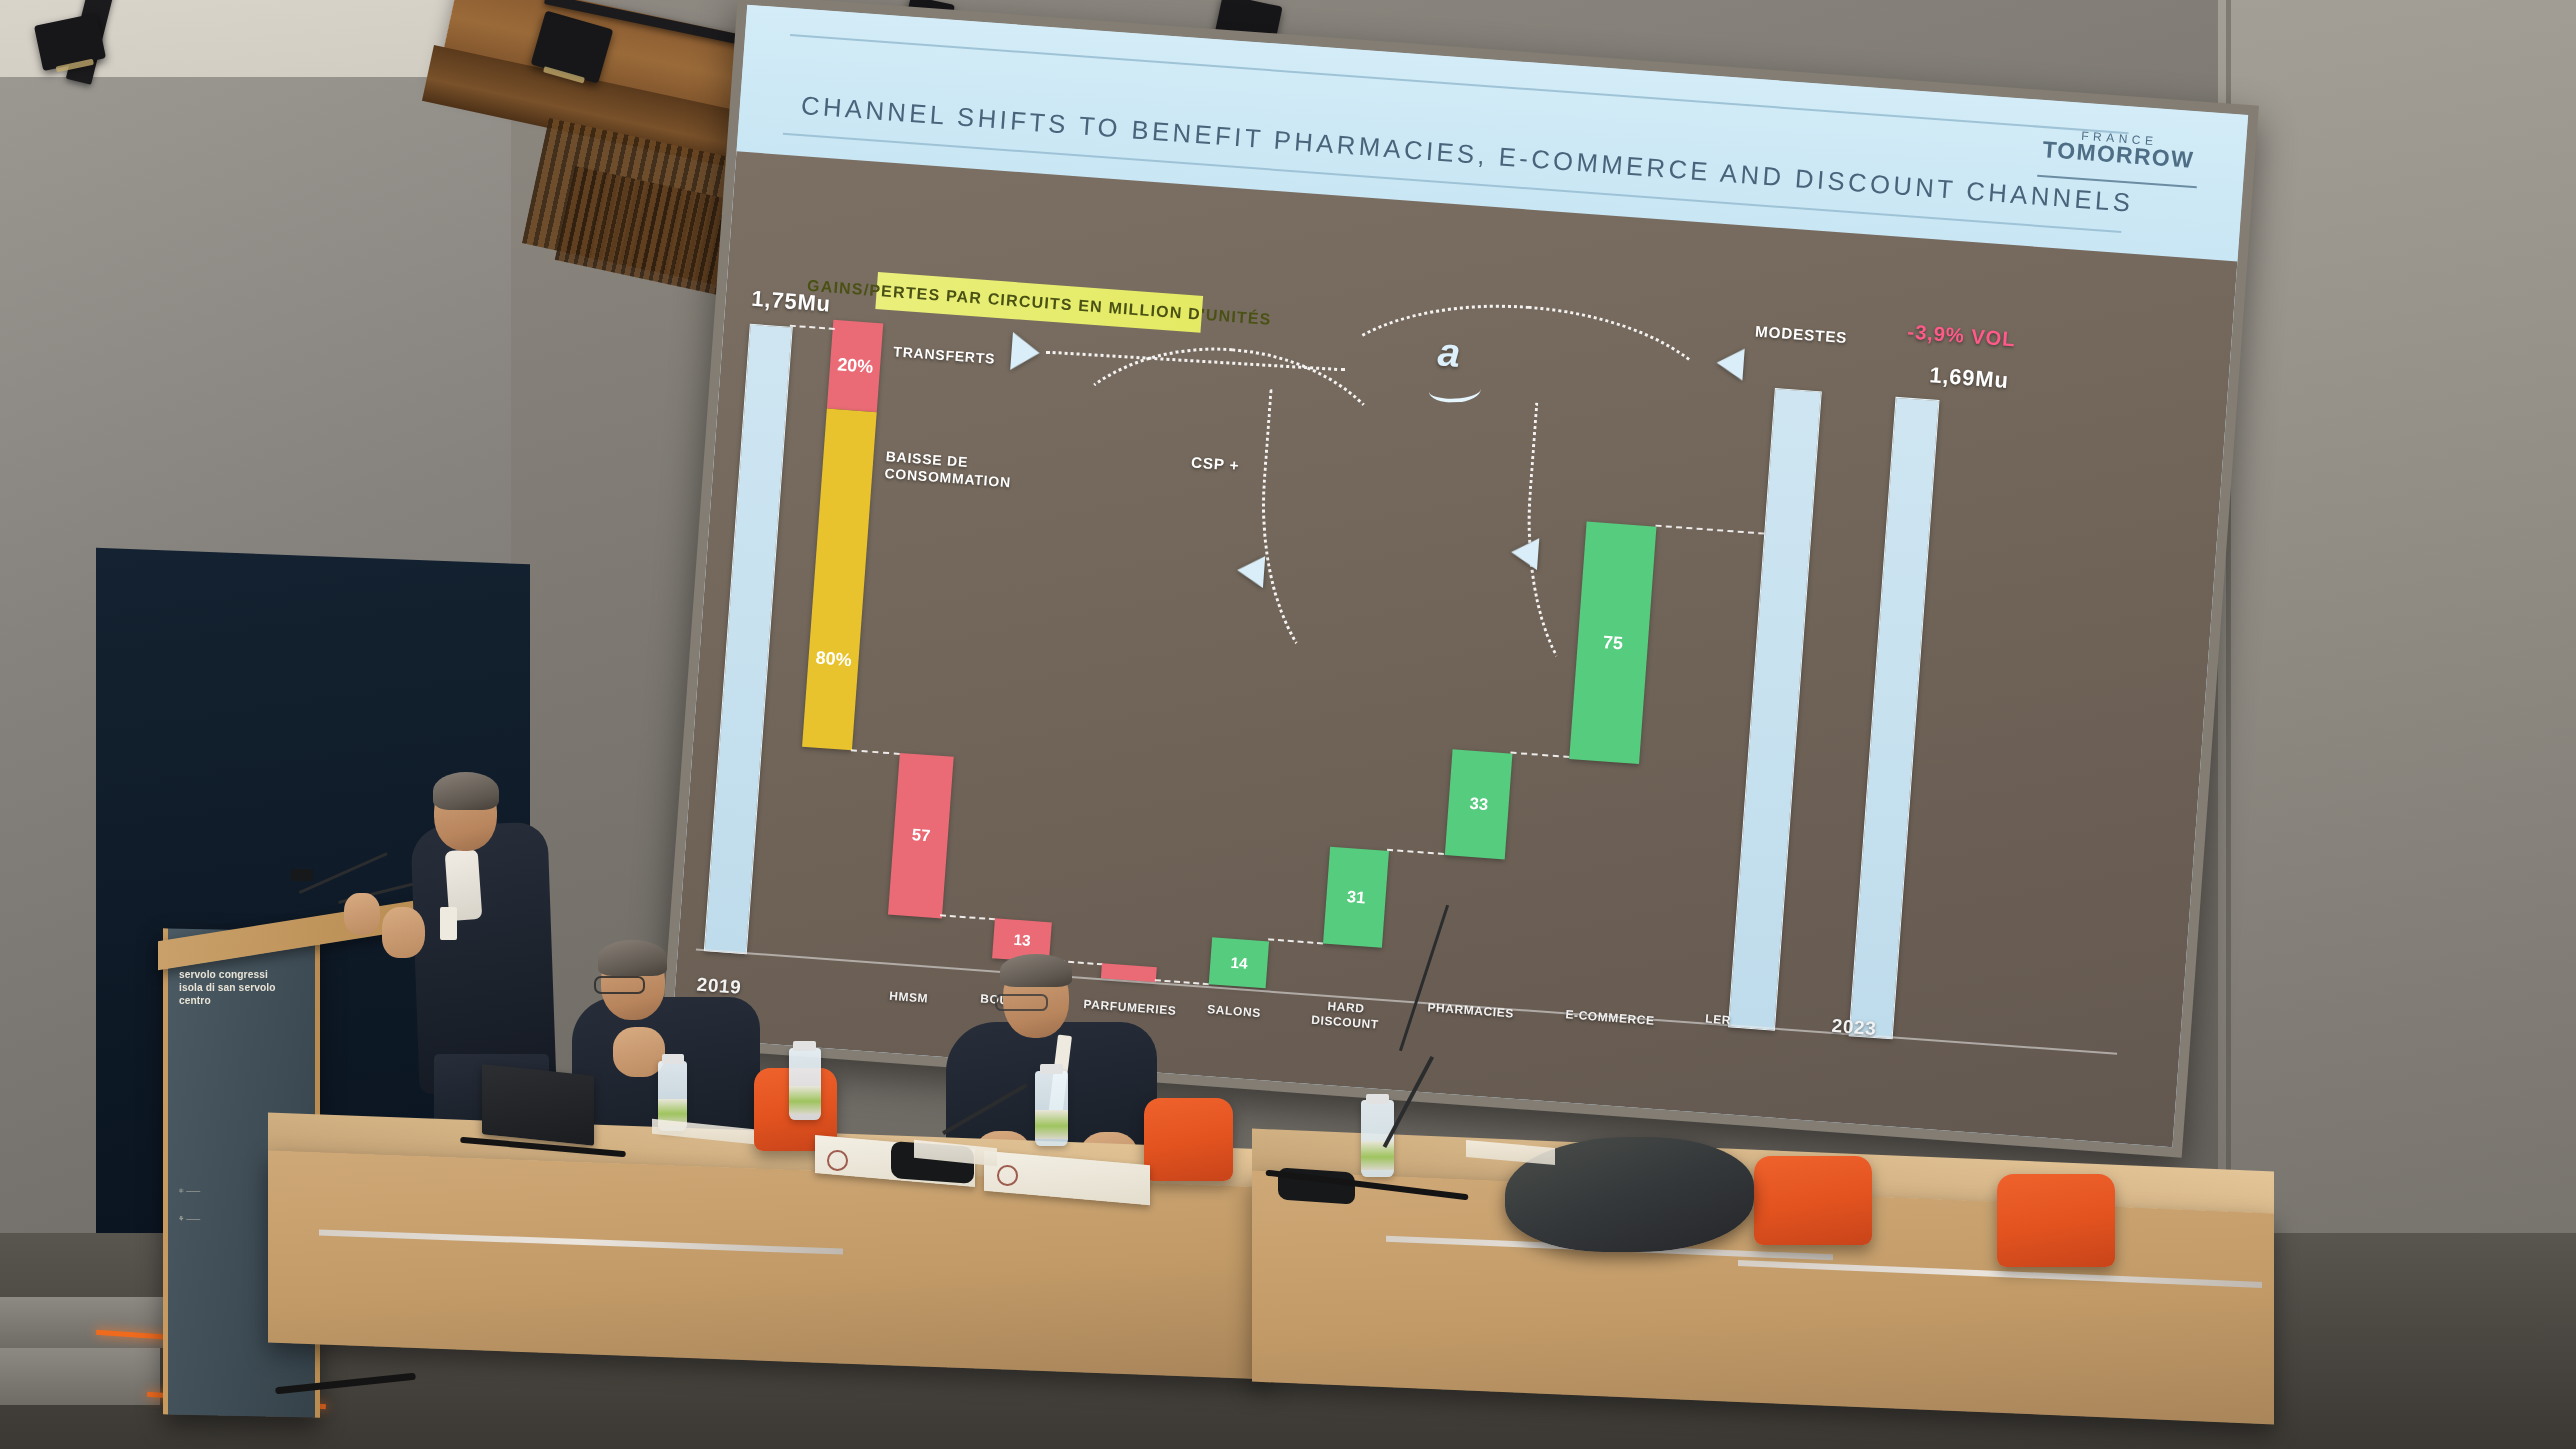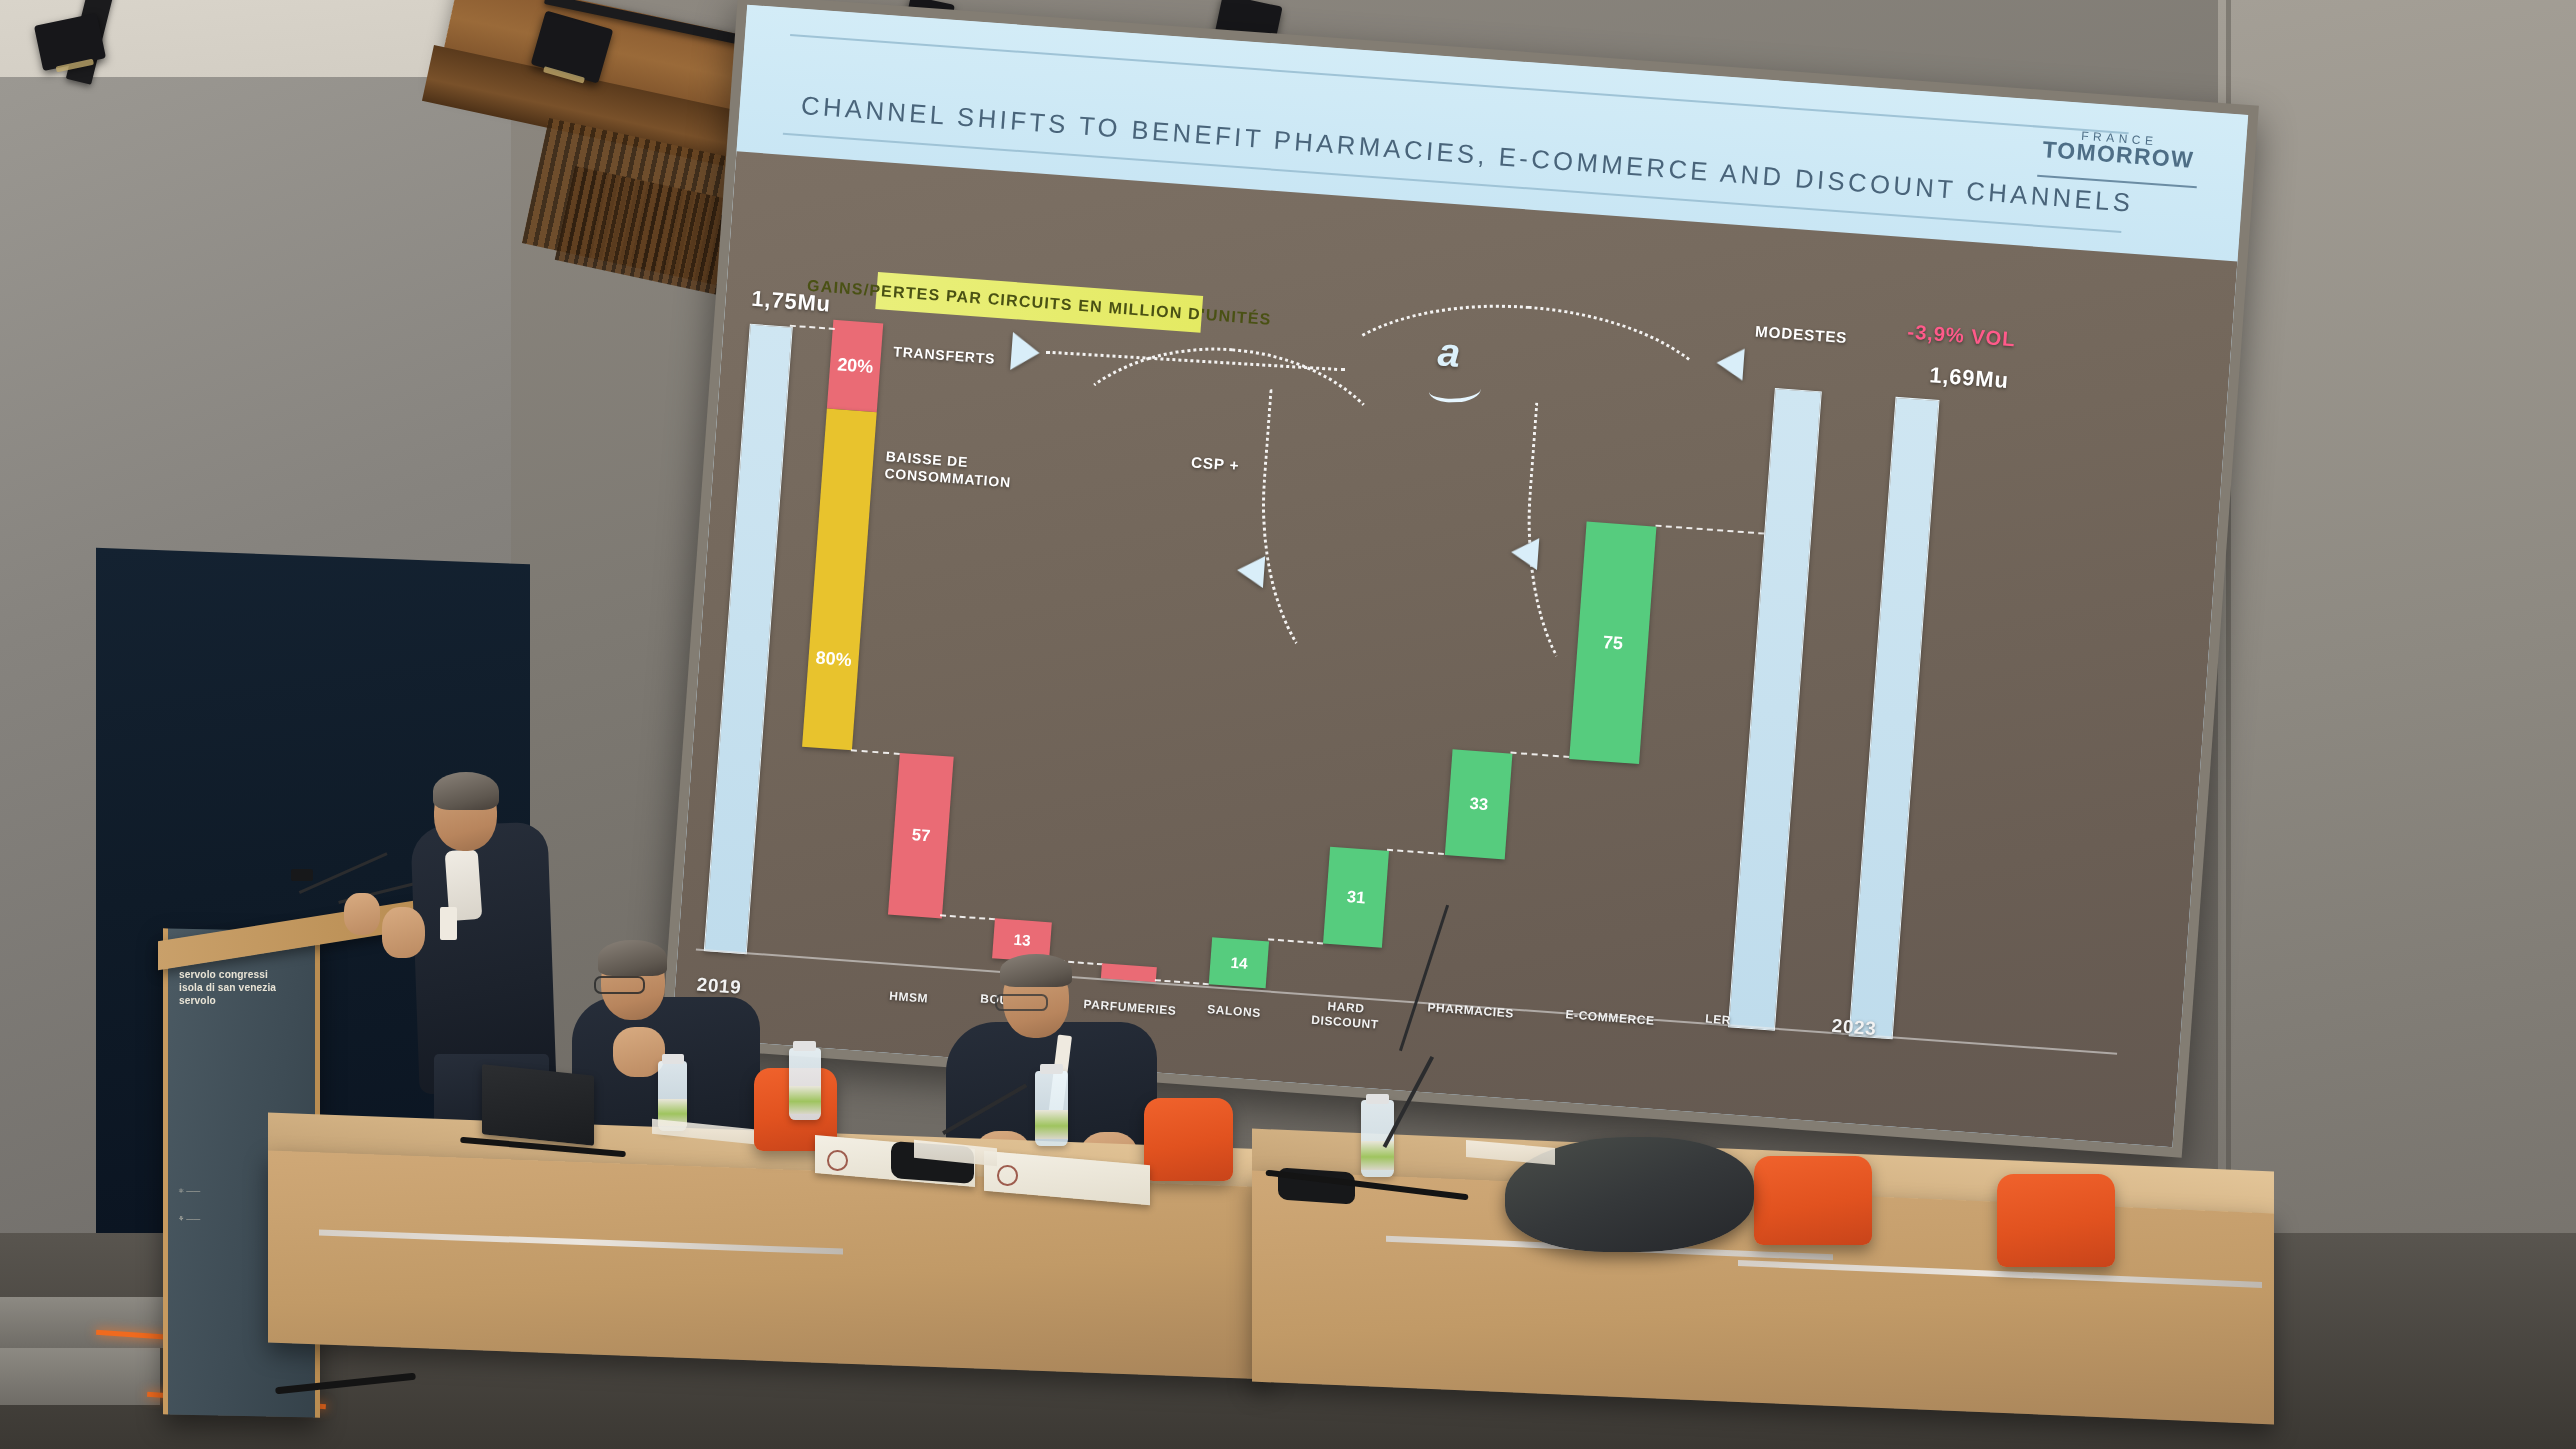--- a/index.html
+++ b/index.html
@@ -302,22 +302,22 @@
   <div class="stage-floor"></div>
   <div class="step" style="left:0px;top:1297px;width:192px;height:51px;"></div>
   <div class="step" style="left:0px;top:1348px;width:160px;height:57px;"></div>
   <div class="orange-led" style="left:96px;top:1335px;width:153px;transform:rotate(4deg);"></div>
   <div class="orange-led" style="left:147px;top:1398px;width:179px;transform:rotate(4deg);"></div>
 
   <div class="podium"></div>
   <div class="podium-top"></div>
   <div class="podium-text">
     <div>servolo congressi</div>
-    <div>isola di san venezia</div>
-    <div>servolo</div>
+    <div>isola di san servolo</div>
+    <div>centro</div>
   </div>
   <div class="podium-mini">
     <div>⚛ ——</div>
     <div style="margin-top:16.6px">⚘ ——</div>
   </div>
 
   <div class="mic-arm" style="left:300px;top:891px;width:96px;height:3.2px;transform:rotate(-24deg);"></div>
   <div class="mic" style="left:291px;top:869px;width:22px;height:11.5px;"></div>
   <div class="mic-arm" style="left:339px;top:901px;width:77px;height:3.2px;transform:rotate(-14deg);"></div>
 

